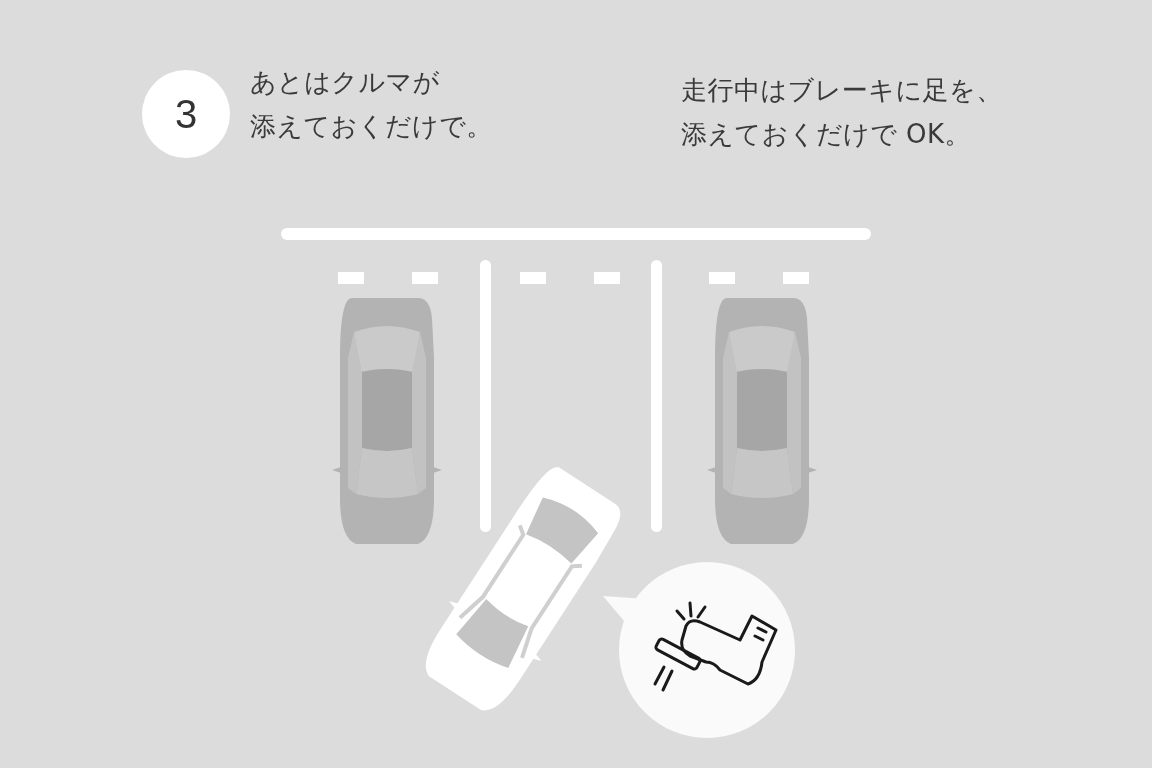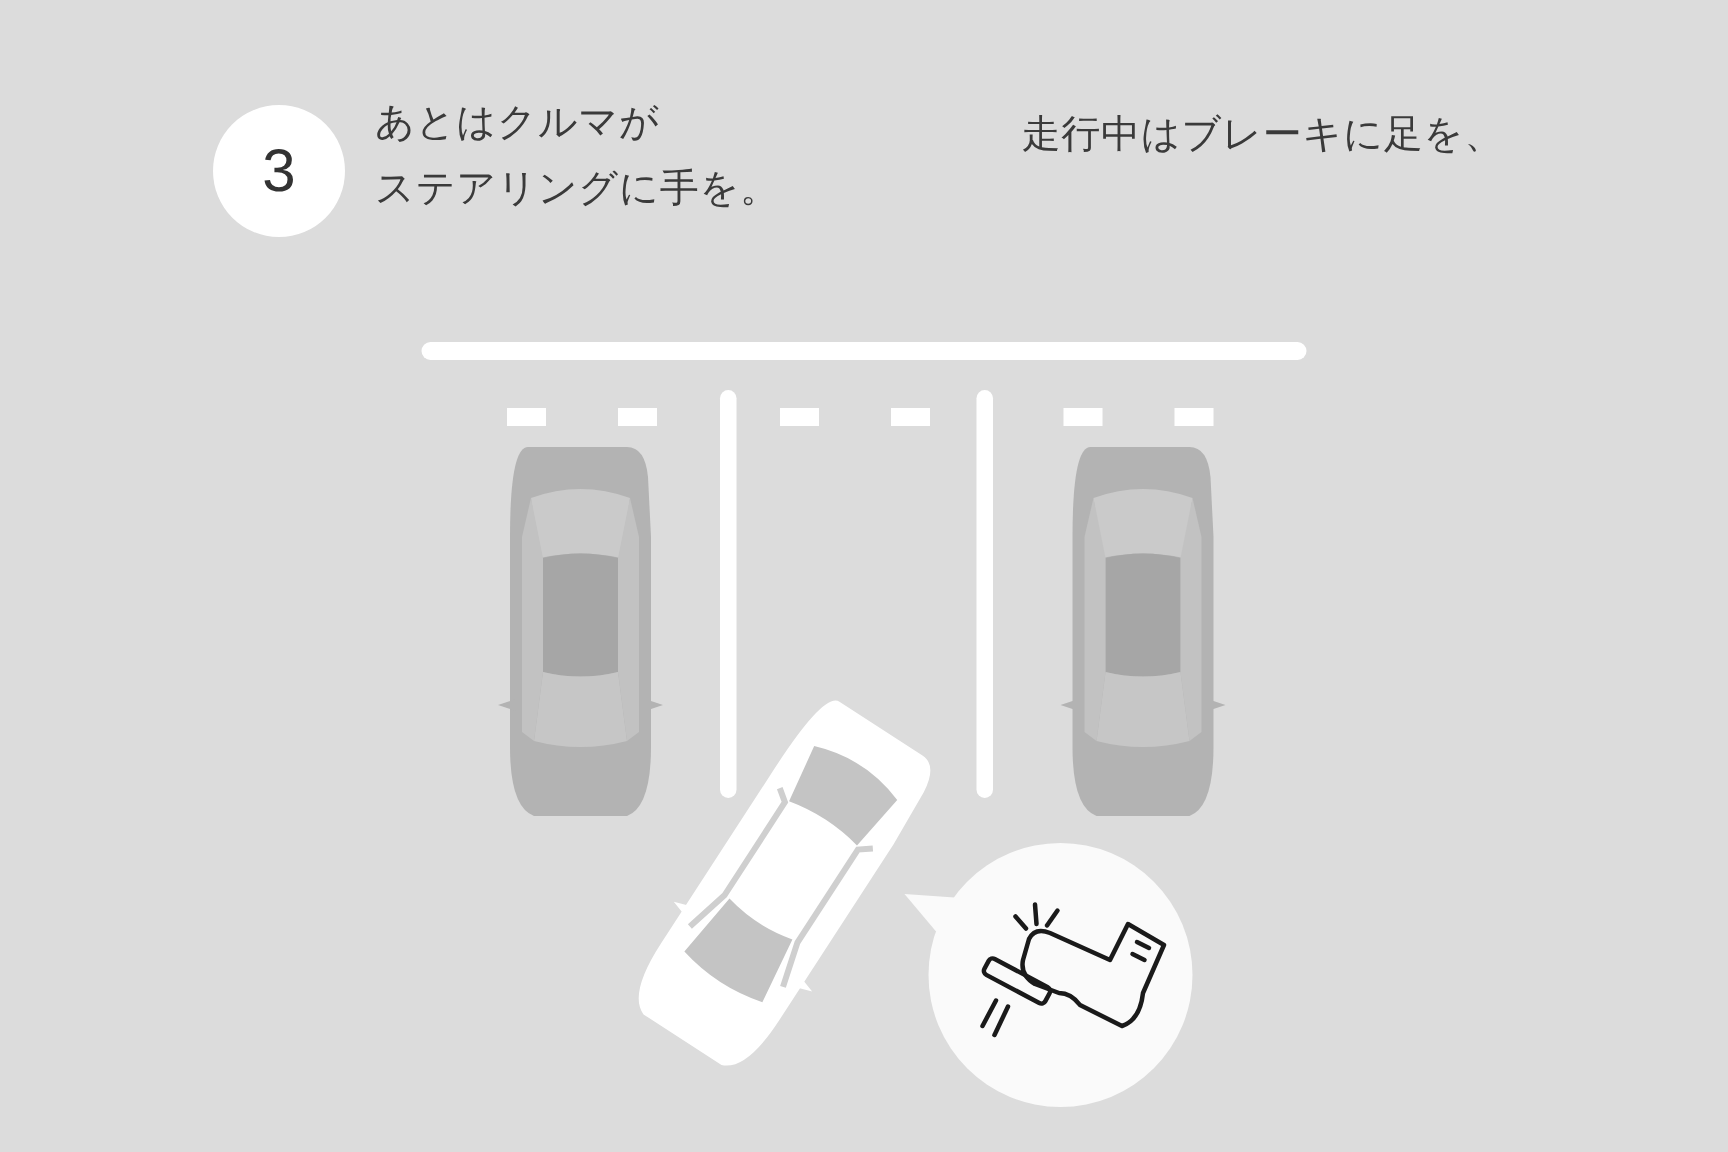--- a/index.html
+++ b/index.html
@@ -13,25 +13,26 @@
 </style>
 </head>
 <body>
 
 <div class="step-circle">
   <span>3</span>
 </div>
 
 <div class="caption cap-left">
   <div>あとはクルマが</div>
-  <div>ステアリングに手を。</div>
+  <div>添えておくだけで。</div>
 </div>
 
 <div class="caption cap-right">
   <div>走行中はブレーキに足を、</div>
+  <div>添えておくだけで OK。</div>
 </div>
 
 <svg class="scene" width="1152" height="768" viewBox="0 0 1152 768">
 
   <rect x="281" y="228" width="590" height="12" rx="6" fill="#fff"></rect>
 
   <g fill="#fff">
     <rect x="338" y="272" width="26" height="12"></rect>
       <rect x="412" y="272" width="26" height="12"></rect>
     <rect x="520" y="272" width="26" height="12"></rect>

